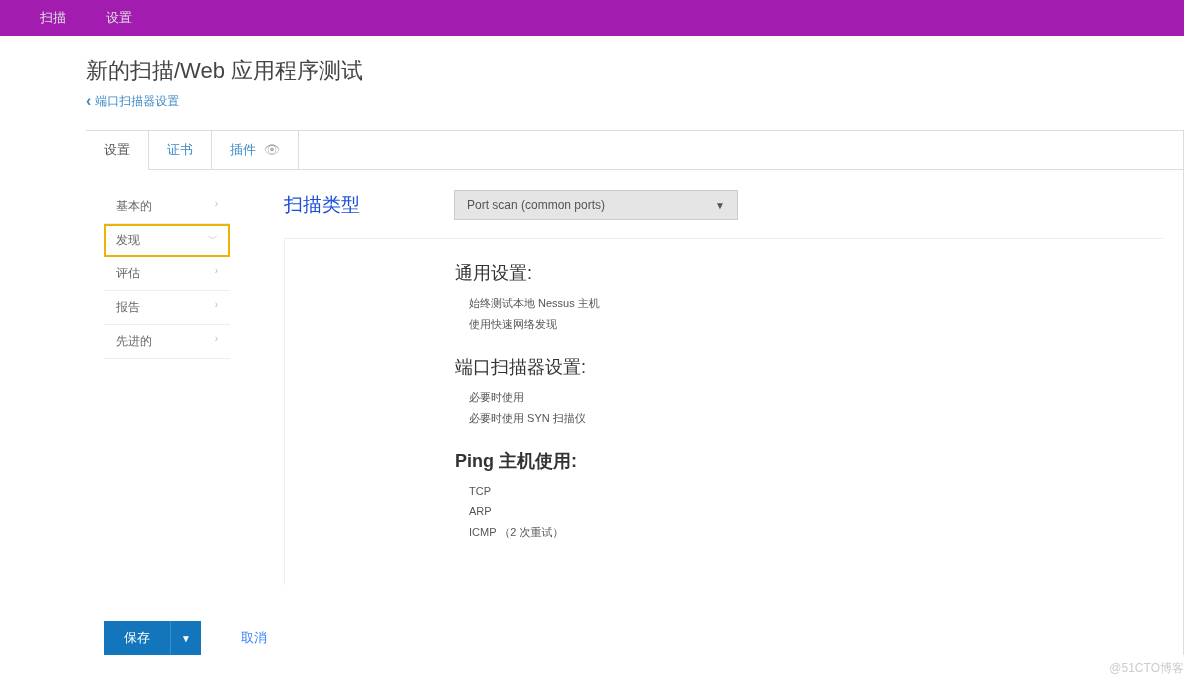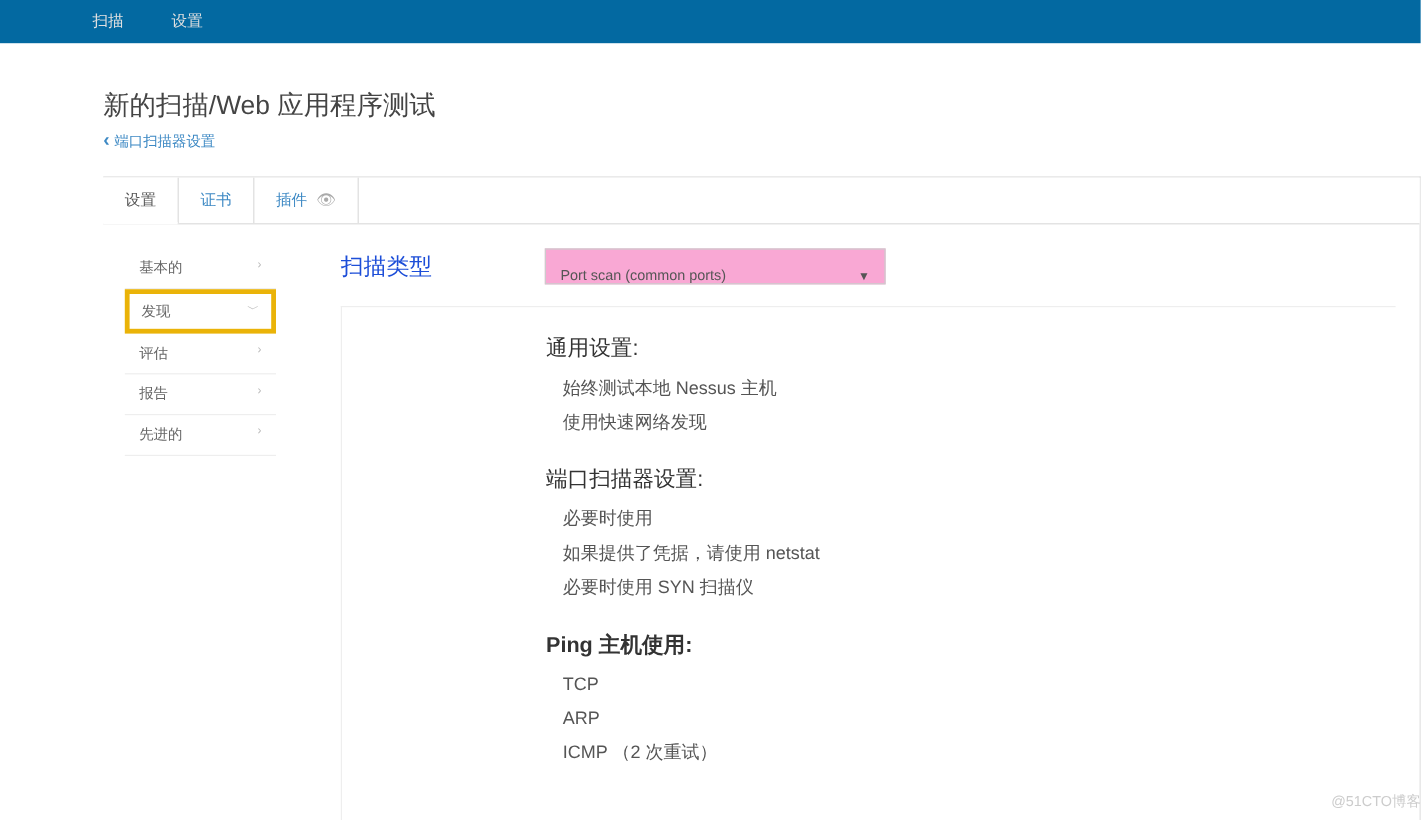--- a/index.html
+++ b/index.html
@@ -1,43 +1,43 @@
 <!DOCTYPE html>
 <html><head>
 <meta charset="utf-8">
 <style>
 * { box-sizing: border-box; margin: 0; padding: 0; }
 body { font-family: "Microsoft YaHei", "Segoe UI", Arial, sans-serif; font-size: 13px; color: #333; background: #fff; }
-.topbar { background: #0369a1; height: 36px; display: flex; align-items: center; padding-left: 77px; }
+.topbar { background: #a21caf; height: 36px; display: flex; align-items: center; padding-left: 40px; }
 .topbar-item { color: #e0e0e0; margin-right: 40px; cursor: pointer; font-size: 13px; }
 .page { padding: 20px 0 20px 86px; }
-.page-title { font-size: 22px; font-weight: 400; color: #444; margin-bottom: 6px; margin-top: 17px; }
+.page-title { font-size: 22px; font-weight: 400; color: #444; margin-bottom: 6px; }
 .back-link { color: #3d89c4; font-size: 12px; cursor: pointer; display: inline-flex; align-items: center; }
 .back-link::before { content: "‹"; font-size: 16px; margin-right: 4px; font-weight: bold; }
 .content { margin-top: 20px; border: 1px solid #ddd; border-left: none; border-bottom: none; }
 .tabs { display: flex; border-bottom: 1px solid #ddd; background: #fff; }
 .tab { padding: 10px 18px; font-size: 13px; color: #3d89c4; cursor: pointer; border-right: 1px solid #ddd; }
 .tab.active { color: #555; background: #fff; position: relative; }
 .tab.active::after { content: ""; position: absolute; left: 0; right: 0; bottom: -1px; height: 2px; background: #fff; }
 .tab .eye { color: #aaa; margin-left: 4px; }
 .body-area { display: flex; padding: 20px 20px 0 18px; }
 .sidebar { width: 126px; }
 .sidebar-item { display: flex; justify-content: space-between; padding: 8px 12px; font-size: 12px; color: #666; cursor: pointer; border-bottom: 1px solid #eee; }
 .sidebar-item .chev { color: #bbb; font-size: 10px; }
-.sidebar-item.highlighted { border: 4px solid #eab308; padding: 6px 10px; }
+.sidebar-item.highlighted { border: 2px solid #eab308; padding: 6px 10px; }
 .main { flex: 1; padding-left: 54px; }
 .field-row { display: flex; align-items: center; margin-bottom: 18px; }
 .field-label { width: 170px; color: #1d4ed8; font-size: 19px; }
-.select-box { width: 284px; height: 30px; border: 1px solid #ccc; background: #f9a8d4; display: flex; align-items: flex-end; justify-content: space-between; padding: 0 12px; font-size: 12px; color: #555; cursor: pointer; }
+.select-box { width: 284px; height: 30px; border: 1px solid #ccc; background: #e5e5e5; display: flex; align-items: center; justify-content: space-between; padding: 0 12px; font-size: 12px; color: #555; cursor: pointer; }
 .select-box .caret { font-size: 10px; color: #555; }
 .info-panel { border: 1px solid #eee; border-right: none; border-bottom: none; padding: 22px 0 22px 170px; margin-top: 10px; }
 .info-group { margin-bottom: 20px; }
 .info-heading { font-size: 18px; color: #333; margin-bottom: 8px; }
 .info-heading.bold { font-weight: bold; }
-.info-line { font-size: 15px; color: #555; margin-left: 14px; line-height: 1.9; }
+.info-line { font-size: 11px; color: #555; margin-left: 14px; line-height: 1.9; }
 .footer { padding: 24px 0 0 18px; display: flex; align-items: center; margin-top: 12px; }
 .save-btn { display: flex; }
 .save-main { background: #1376bc; color: #fff; border: none; padding: 8px 20px; font-size: 13px; cursor: pointer; }
 .save-drop { background: #1376bc; color: #fff; border: none; border-left: 1px solid #3a8fc9; padding: 8px 10px; cursor: pointer; font-size: 10px; }
 .cancel-link { margin-left: 40px; color: #3b82f6; font-size: 13px; cursor: pointer; }
 .watermark { position: fixed; right: 0; bottom: 6px; color: #ccc; font-size: 12px; }
 </style>
 </head>
 <body>
 
@@ -95,21 +95,20 @@
 
         <div class="info-panel">
           <div class="info-group">
             <div class="info-heading">通用设置:</div>
             <div class="info-line">始终测试本地 Nessus 主机</div>
             <div class="info-line">使用快速网络发现</div>
           </div>
           <div class="info-group">
             <div class="info-heading">端口扫描器设置:</div>
             <div class="info-line">必要时使用</div>
-            <div class="info-line">如果提供了凭据，请使用 netstat</div>
             <div class="info-line">必要时使用 SYN 扫描仪</div>
           </div>
           <div class="info-group">
             <div class="info-heading bold">Ping 主机使用:</div>
             <div class="info-line">TCP</div>
             <div class="info-line">ARP</div>
             <div class="info-line">ICMP （2 次重试）</div>
           </div>
         </div>
       </div>

